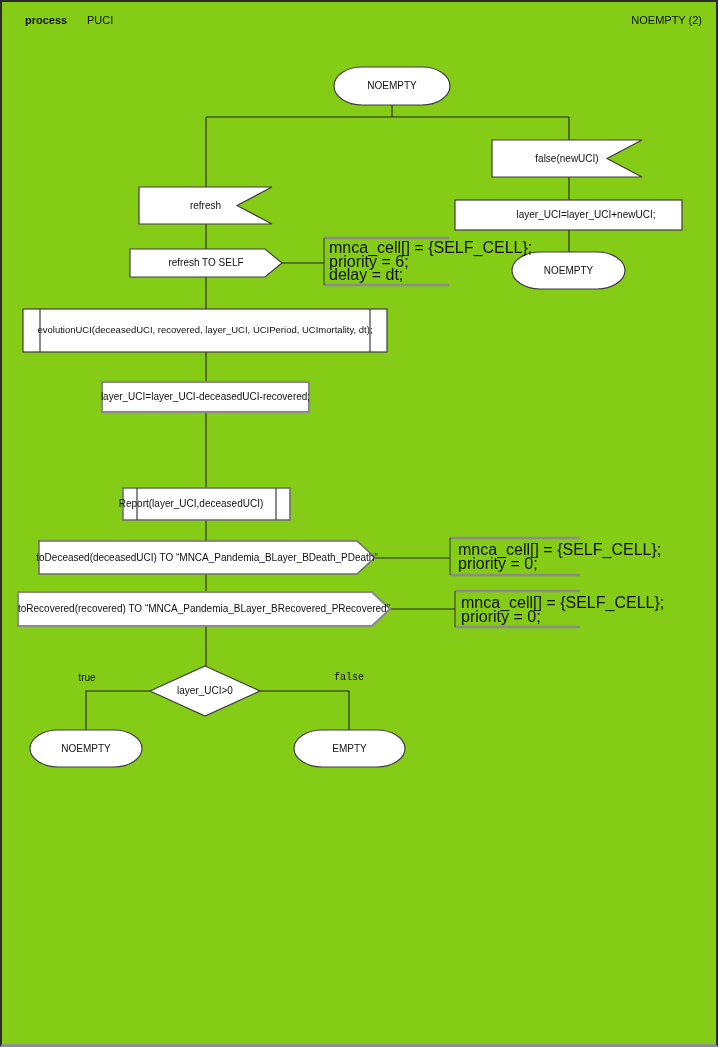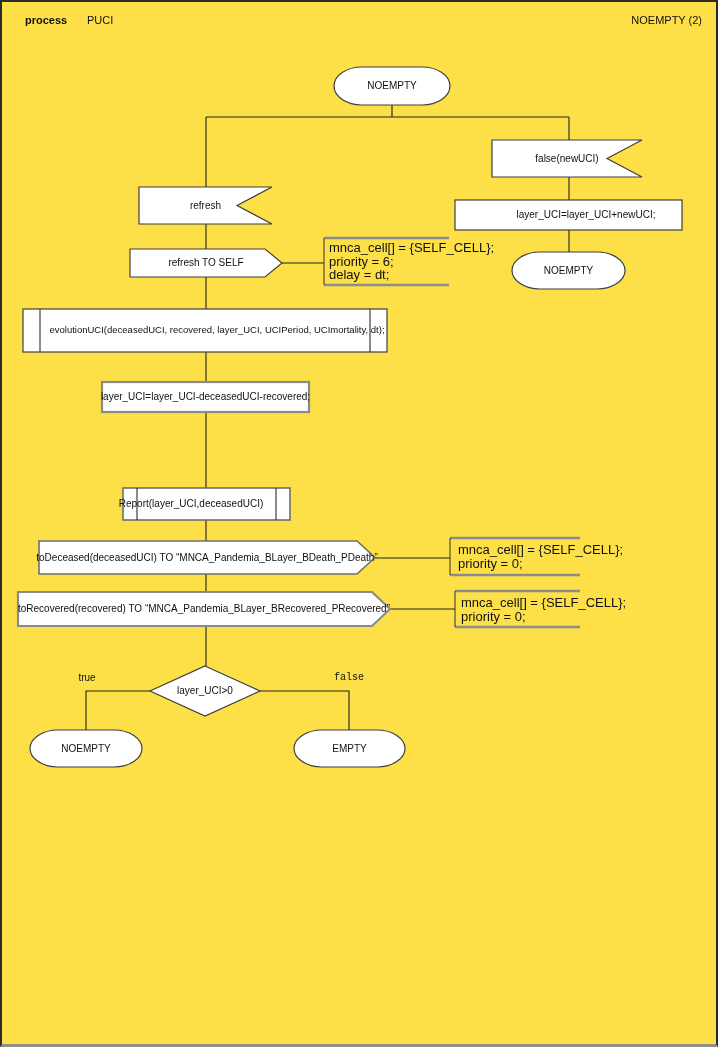--- a/index.html
+++ b/index.html
@@ -1,41 +1,41 @@
 <!DOCTYPE html>
 <html><head>
 <meta charset="utf-8">
 <style>
   html,body{margin:0;padding:0;background:#fff;}
   .page{
     position:relative;
     width:718px;height:1047px;
     box-sizing:border-box;
-    background:#fde047;
+    background:#84cc16;
     border:2px solid #2b2b2b;
     border-bottom:3px solid #8f8f8f;
     font-family:"Liberation Sans", sans-serif;
     color:#1a1a1a;
     overflow:hidden;
   }
   .layer{position:absolute;left:0;top:0;width:718px;height:1047px;}
   svg{display:block;}
   .lbl{
     position:absolute;
     display:flex;align-items:center;justify-content:center;
     text-align:right;
     font-size:10px;line-height:1.15;
     color:#111;
     z-index:2;
     white-space:nowrap;
   }
-  .lbl.small{font-size:9.5px;padding-left:12px;}
+  .lbl.small{font-size:9.5px;}
   .comment-text{
     position:absolute;z-index:2;
-    font-size:13px;line-height:13.5px;color:#111;
+    font-size:16px;line-height:13.5px;color:#111;
     text-align:left;white-space:nowrap;
   }
   .hdr{
     position:absolute;top:12px;z-index:2;
     font-size:11px;color:#111;white-space:nowrap;
   }
   .hdr.bold{font-weight:bold;}
   .hdr.right{right:14px;}
   
   .conn{stroke:#222;stroke-width:1.1;fill:none;}

